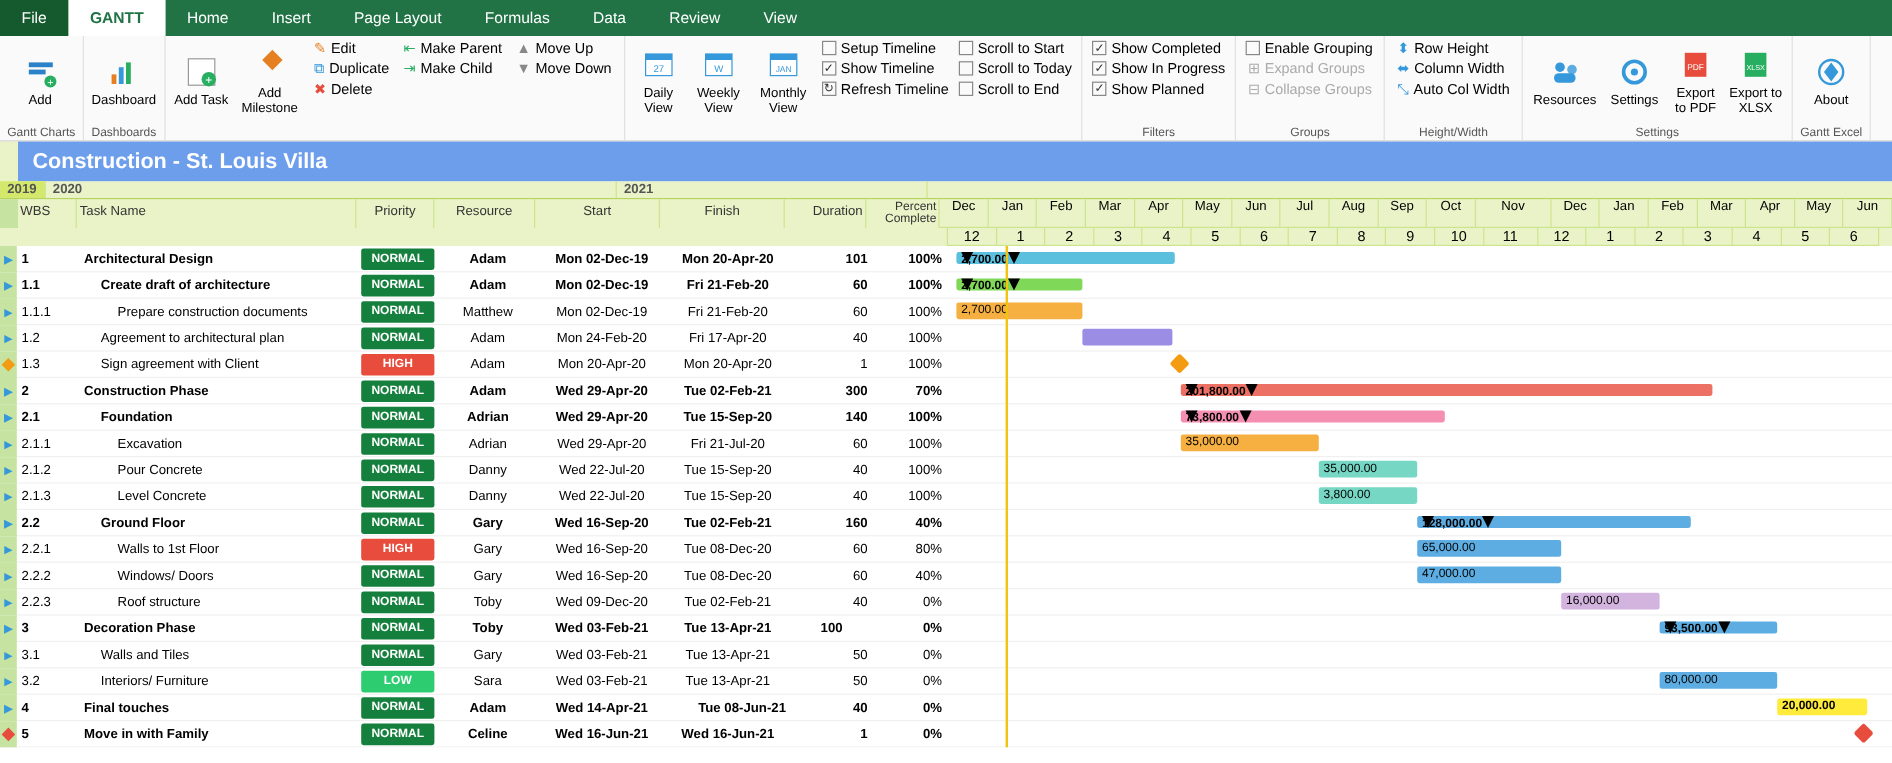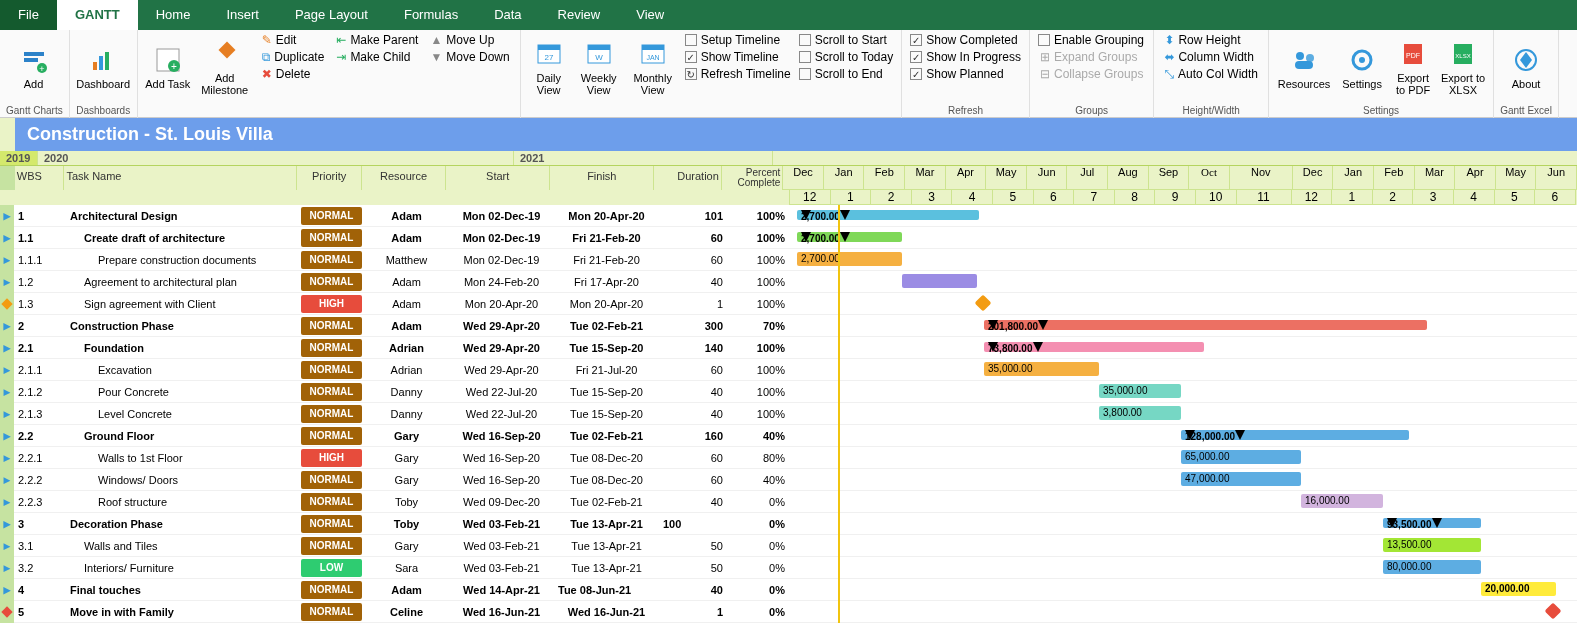--- a/index.html
+++ b/index.html
@@ -28,21 +28,21 @@
 .header { display: flex; background: #eaf3c7; font-size: 11px; }
 .colhead { padding: 4px 2px; font-weight: 400; color: #333; border-right: 1px solid #cde48f; }
 .tlhead { display: flex; flex: 1; }
 .mcell { border-right: 1px solid #cde48f; border-bottom: 1px solid #cde48f; text-align: center; flex: none; }
 .numrow { display: flex; background: #eaf3c7; }
 .taskrow { display: flex; height: 22px; align-items: center; font-size: 11px; border-bottom: 1px solid #f0f0f0; }
 .taskrow.bold { font-weight: 700; }
 .rowicon { width: 14px; display: flex; align-items: center; justify-content: center; background: #c6e3a1; height: 22px; }
 .cell { padding: 0 4px; overflow: hidden; text-overflow: ellipsis; white-space: nowrap; }
 .prio { color: #fff; text-align: center; font-size: 10px; font-weight: 700; height: 18px; line-height: 18px; border-radius: 2px; margin: 0 2px; }
-.prio.NORMAL { background: #a16207; }
+.prio.NORMAL { background: #15803d; }
 .prio.HIGH { background: #e74c3c; }
 .prio.LOW { background: #2ecc71; }
 .ganttarea { flex: 1; position: relative; height: 22px; }
 .bar { position: absolute; height: 14px; top: 3px; border-radius: 2px; font-size: 10px; line-height: 14px; padding: 0 4px; color: #000; white-space: nowrap; }
 .summary { height: 10px; top:5px; }
 .summary::before, .summary::after { content:''; position:absolute; top:0; width:0;height:0;border-top:10px solid; border-left:5px solid transparent;border-right:5px solid transparent; }
 .milestone { width: 12px; height: 12px; transform: rotate(45deg); top: 4px; }
 .currentline { position: absolute; top:0; bottom:0; width:2px; background:#f1c40f; z-index:1; pointer-events: none; }
 </style>
 </head>
@@ -220,21 +220,21 @@
         <div class="chk">
             <span class="chkbox">✓</span>
             <span>Show In Progress</span>
           </div>
         <div class="chk">
             <span class="chkbox">✓</span>
             <span>Show Planned</span>
           </div>
       </div>
     </div>
-      <div class="label">Refresh</div>
+      <div class="label">Filters</div>
   </div>
   <div class="ribbon-group">
     <div class="body">
       <div class="smallbtns">
         <div class="chk">
             <span class="chkbox"></span>
             <span>Enable Grouping</span>
           </div>
         <div class="smallbtn dis">
             <span>⊞</span>
@@ -352,21 +352,21 @@
       <div class="mcell" style="width: 40.6px;">Dec</div>
       <div class="mcell" style="width: 40.6px;">Jan</div>
       <div class="mcell" style="width: 40.6px;">Feb</div>
       <div class="mcell" style="width: 40.6px;">Mar</div>
       <div class="mcell" style="width: 40.6px;">Apr</div>
       <div class="mcell" style="width: 40.6px;">May</div>
       <div class="mcell" style="width: 40.6px;">Jun</div>
       <div class="mcell" style="width: 40.6px;">Jul</div>
       <div class="mcell" style="width: 40.6px;">Aug</div>
       <div class="mcell" style="width: 40.6px;">Sep</div>
-      <div class="mcell" style="width: 40.6px; font-family: Liberation Serif, serif;">Oct</div>
+      <div class="mcell" style="width: 40.6px;">Oct</div>
       <div class="mcell" style="width: 63px;">Nov</div>
       <div class="mcell" style="width: 40.6px;">Dec</div>
       <div class="mcell" style="width: 40.6px;">Jan</div>
       <div class="mcell" style="width: 40.6px;">Feb</div>
       <div class="mcell" style="width: 40.6px;">Mar</div>
       <div class="mcell" style="width: 40.6px;">Apr</div>
       <div class="mcell" style="width: 40.6px;">May</div>
       <div class="mcell" style="width: 40.6px;">Jun</div>
     </div>
 </div>
@@ -377,21 +377,21 @@
       <div class="mcell" style="width: 40.6px;">1</div>
       <div class="mcell" style="width: 40.6px;">2</div>
       <div class="mcell" style="width: 40.6px;">3</div>
       <div class="mcell" style="width: 40.6px;">4</div>
       <div class="mcell" style="width: 40.6px;">5</div>
       <div class="mcell" style="width: 40.6px;">6</div>
       <div class="mcell" style="width: 40.6px;">7</div>
       <div class="mcell" style="width: 40.6px;">8</div>
       <div class="mcell" style="width: 40.6px;">9</div>
       <div class="mcell" style="width: 40.6px;">10</div>
-      <div class="mcell" style="width: 55px;">11</div>
+      <div class="mcell" style="width: 45px;">11</div>
       <div class="mcell" style="width: 40.6px;">12</div>
       <div class="mcell" style="width: 40.6px;">1</div>
       <div class="mcell" style="width: 40.6px;">2</div>
       <div class="mcell" style="width: 40.6px;">3</div>
       <div class="mcell" style="width: 40.6px;">4</div>
       <div class="mcell" style="width: 40.6px;">5</div>
       <div class="mcell" style="width: 40.6px;">6</div>
     </div>
 </div>
 
@@ -654,43 +654,40 @@
         <span style="color:#3498db;font-size:9px">▶</span>
       </div>
       <div class="cell" style="width:50px">3</div>
       <div class="cell" style="width:235px;padding-left:6px">Decoration Phase</div>
       <div style="width:65px">
         <div class="prio NORMAL">NORMAL</div>
       </div>
       <div class="cell" style="width:85px;text-align:center">Toby</div>
       <div class="cell" style="width:105px;text-align:center">Wed 03-Feb-21</div>
       <div class="cell" style="width:105px;text-align:center">Tue 13-Apr-21</div>
-      <div class="cell" style="width:68px;text-align:left">100</div>
+      <div class="cell" style="width:68px;text-align:center">100</div>
       <div class="cell" style="width:62px;text-align:right">0%</div>
       <div class="ganttarea">
         <div class="bar summary" style="left: 594px; width: 98px; background: rgb(93, 173, 226); border-top-color: rgb(93, 173, 226);">93,500.00</div>
       </div>
     </div>
     <div class="taskrow">
       <div class="rowicon">
         <span style="color:#3498db;font-size:9px">▶</span>
       </div>
       <div class="cell" style="width:50px">3.1</div>
       <div class="cell" style="width:235px;padding-left:20px">Walls and Tiles</div>
       <div style="width:65px">
         <div class="prio NORMAL">NORMAL</div>
       </div>
       <div class="cell" style="width:85px;text-align:center">Gary</div>
       <div class="cell" style="width:105px;text-align:center">Wed 03-Feb-21</div>
       <div class="cell" style="width:105px;text-align:center">Tue 13-Apr-21</div>
       <div class="cell" style="width:68px;text-align:right">50</div>
       <div class="cell" style="width:62px;text-align:right">0%</div>
-      <div class="ganttarea">
-        <div class="bar" style="left: 594px; width: 98px; background: rgb(163, 230, 53);">13,500.00</div>
-      </div>
     </div>
     <div class="taskrow">
       <div class="rowicon">
         <span style="color:#3498db;font-size:9px">▶</span>
       </div>
       <div class="cell" style="width:50px">3.2</div>
       <div class="cell" style="width:235px;padding-left:20px">Interiors/ Furniture</div>
       <div style="width:65px">
         <div class="prio LOW">LOW</div>
       </div>
@@ -707,21 +704,21 @@
       <div class="rowicon">
         <span style="color:#3498db;font-size:9px">▶</span>
       </div>
       <div class="cell" style="width:50px">4</div>
       <div class="cell" style="width:235px;padding-left:6px">Final touches</div>
       <div style="width:65px">
         <div class="prio NORMAL">NORMAL</div>
       </div>
       <div class="cell" style="width:85px;text-align:center">Adam</div>
       <div class="cell" style="width:105px;text-align:center">Wed 14-Apr-21</div>
-      <div class="cell" style="width:105px;text-align:left">Tue 08-Jun-21</div>
+      <div class="cell" style="width:105px;text-align:right">Tue 08-Jun-21</div>
       <div class="cell" style="width:68px;text-align:right">40</div>
       <div class="cell" style="width:62px;text-align:right">0%</div>
       <div class="ganttarea">
         <div class="bar" style="left: 692px; width: 75px; background: rgb(255, 235, 59);">20,000.00</div>
       </div>
     </div>
     <div class="taskrow bold">
       <div class="rowicon">
         <span style="display:inline-block;width:8px;height:8px;background:#e74c3c;transform:rotate(45deg)"></span>
       </div>

